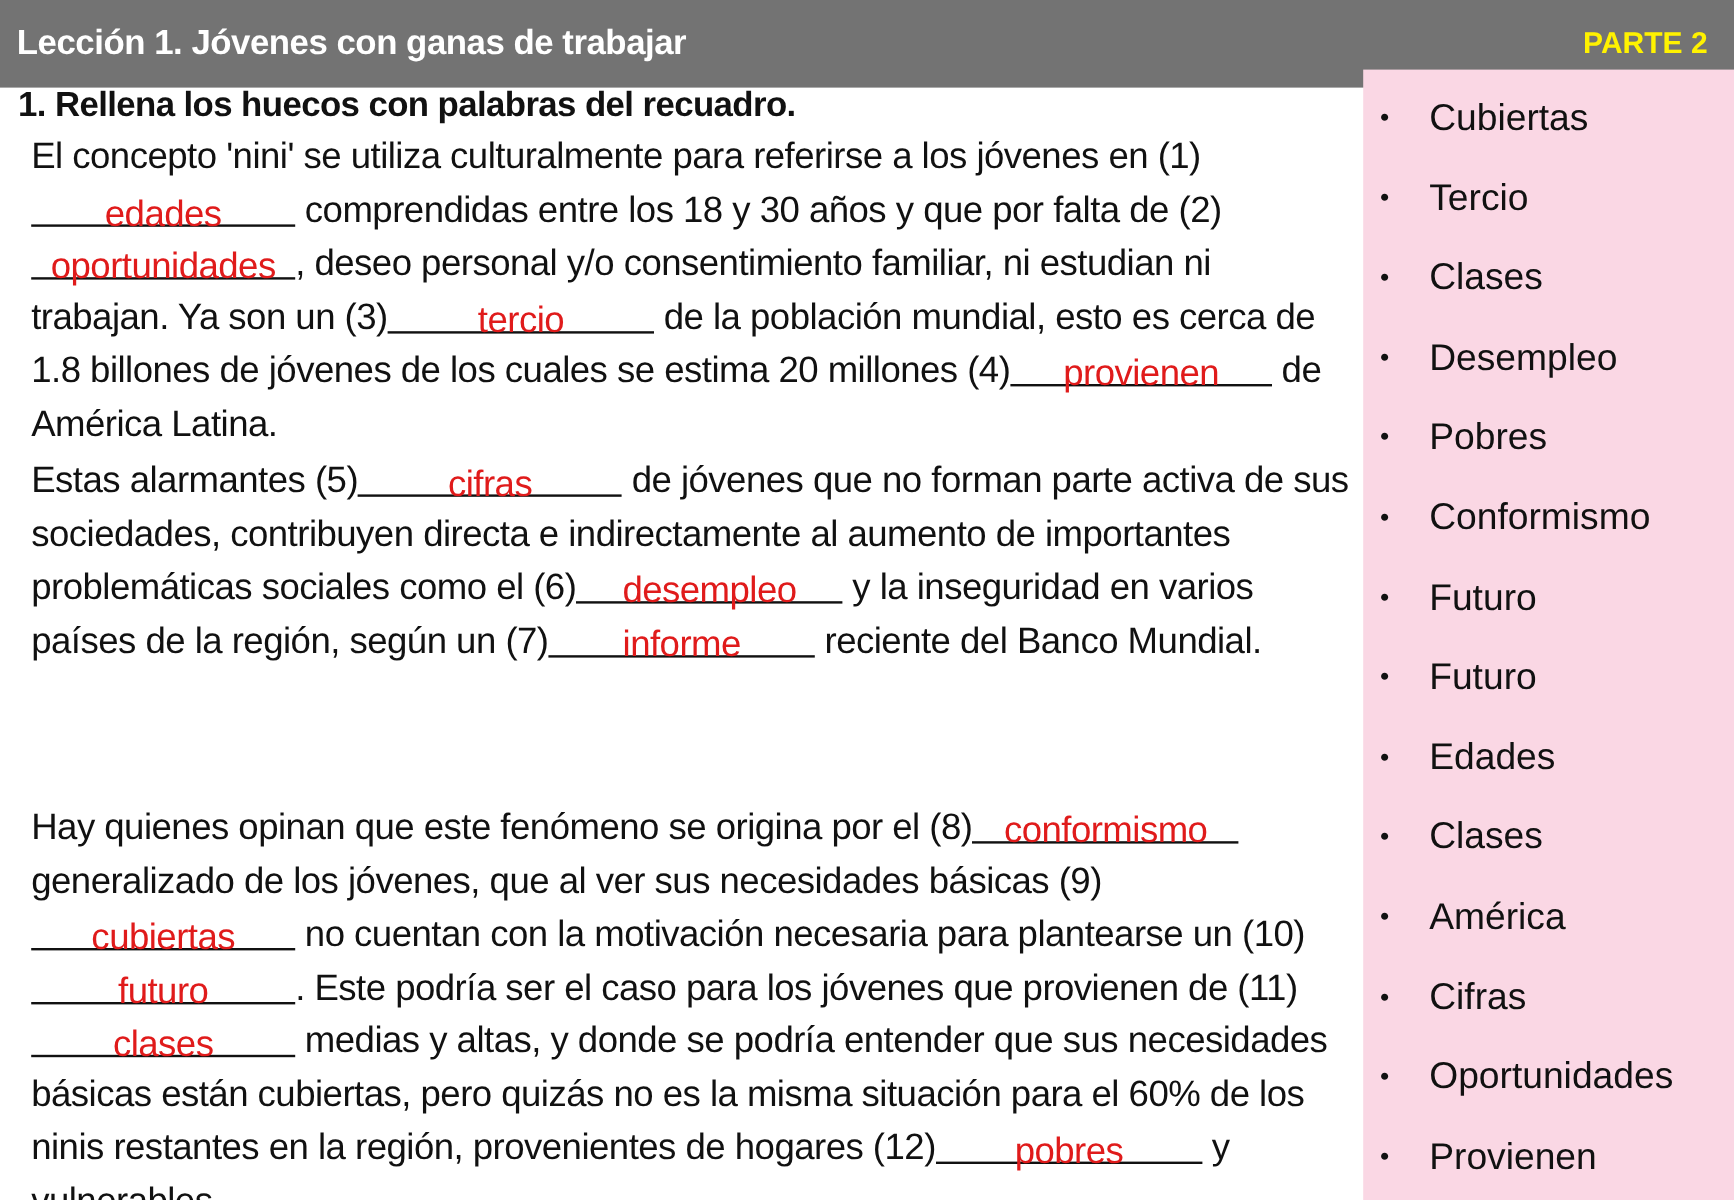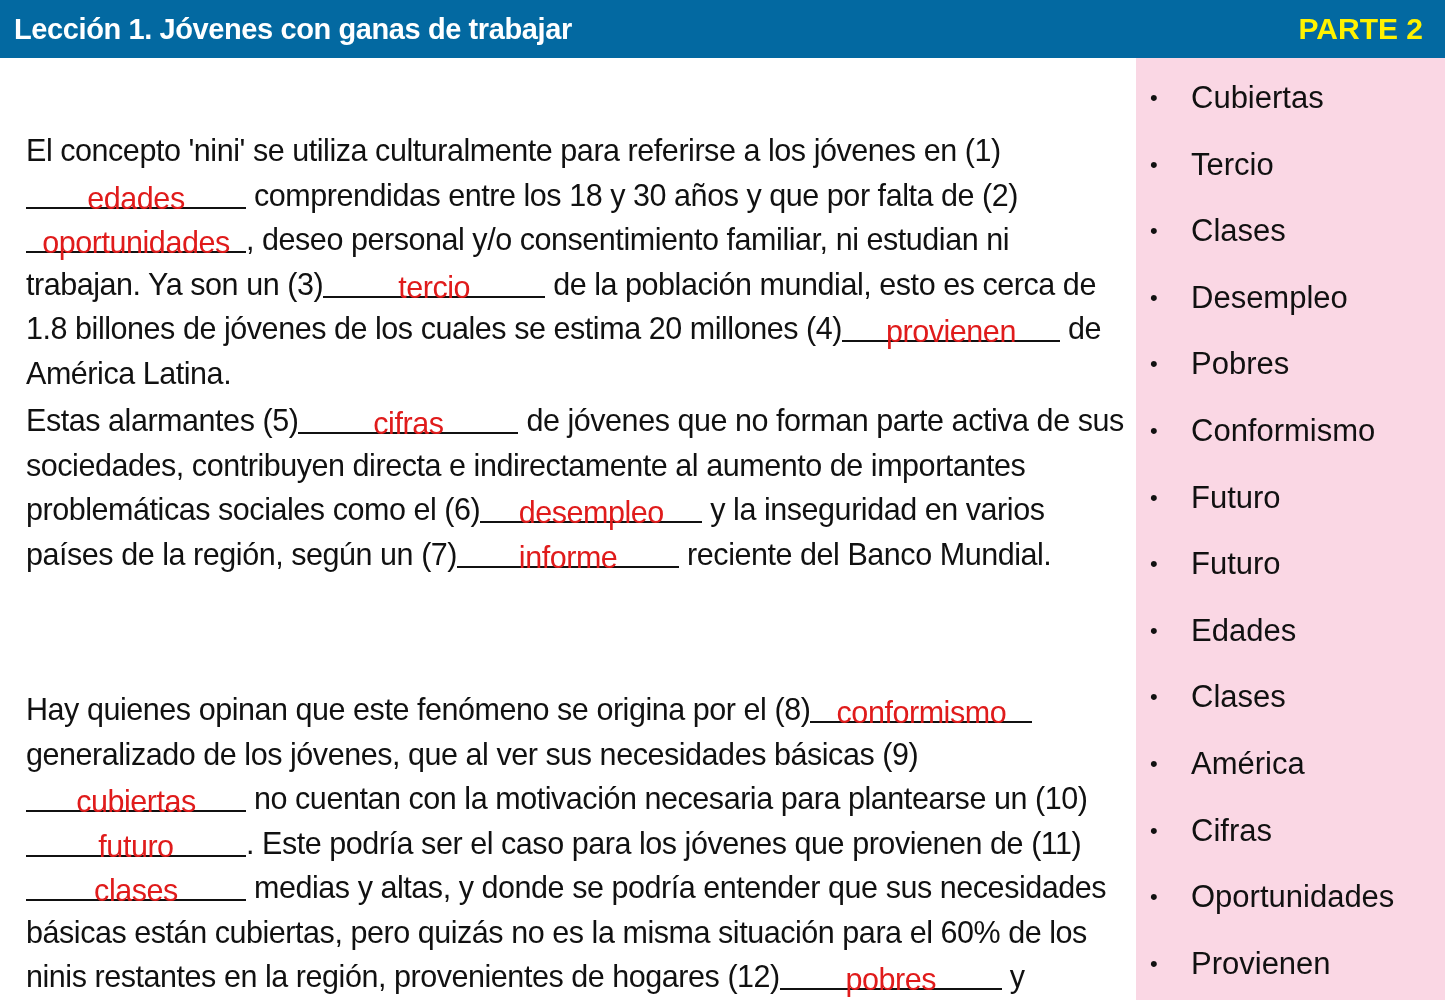--- a/index.html
+++ b/index.html
@@ -2,34 +2,34 @@
 <html><head>
 <meta charset="utf-8">
 <style>
   html, body { margin: 0; padding: 0; }
   body {
     width: 1445px; height: 1000px; overflow: hidden; background: #ffffff;
     font-family: "Liberation Sans", "DejaVu Sans", sans-serif; color: #111;
     position: relative;
   }
   .header {
-    position: absolute; left: 0; top: 0; width: 1445px; height: 58px;
-    background: #0369a1; display: flex; align-items: center; justify-content: space-between;
+    position: absolute; left: 0; top: 0; width: 1445px; height: 73px;
+    background: #737373; display: flex; align-items: center; justify-content: space-between;
     box-sizing: border-box; padding: 0 22px 0 14px;
   }
   .header-title { color: #ffffff; font-size: 29px; font-weight: bold; letter-spacing: -0.4px; }
-  .header-part { color: #fff200; font-size: 30px; font-weight: bold; }
+  .header-part { color: #fff200; font-size: 25px; font-weight: bold; }
   .main {
     position: absolute; left: 0; top: 58px; width: 1136px; height: 942px;
   }
   .instruction {
     position: absolute; left: 15px; top: 14px; font-size: 29px; font-weight: bold; letter-spacing: -0.5px;
   }
   .para {
-    position: absolute; left: 26px; width: 1105px; font-size: 30.5px; line-height: 44.5px; letter-spacing: -0.45px; margin-top: 20px;
+    position: absolute; left: 26px; width: 1105px; font-size: 30.5px; line-height: 44.5px; letter-spacing: -0.45px;
   }
   .p1 { top: 50px; }
   .p2 { top: 320px; }
   .p3 { top: 609px; }
   .blank {
     display: inline-block; position: relative; border-bottom: 2px solid #111; text-align: center;
     height: 34px; vertical-align: baseline; line-height: 44px;
   }
   .blank span { color: #e01b1b; position: relative; top: 3px; }
   .sidebar {
@@ -42,20 +42,21 @@
 </style>
 </head>
 <body>
 
 <div class="header">
   <span class="header-title">Lección 1. Jóvenes con ganas de trabajar</span>
   <span class="header-part">PARTE 2</span>
 </div>
 
 <div class="main">
+  <div class="instruction">1. Rellena los huecos con palabras del recuadro.</div>
 
   <div class="para p1"><span>El concepto 'nini' se utiliza culturalmente para referirse a los jóvenes en (1)</span><span class="blank" style="width:220px"><span>edades</span></span><span> comprendidas entre los 18 y 30 años y que por falta de (2)</span><span class="blank" style="width:220px"><span>oportunidades</span></span><span>, deseo personal y/o consentimiento familiar, ni estudian ni trabajan. Ya son un (3)</span><span class="blank" style="width:222px"><span>tercio</span></span><span> de la población mundial, esto es cerca de 1.8 billones de jóvenes de los cuales se estima 20 millones (4)</span><span class="blank" style="width:218px"><span>provienen</span></span><span> de América Latina.</span></div>
 
   <div class="para p2"><span>Estas alarmantes (5)</span><span class="blank" style="width:220px"><span>cifras</span></span><span> de jóvenes que no forman parte activa de sus sociedades, contribuyen directa e indirectamente al aumento de importantes problemáticas sociales como el (6)</span><span class="blank" style="width:222px"><span>desempleo</span></span><span> y la inseguridad en varios países de la región, según un (7)</span><span class="blank" style="width:222px"><span>informe</span></span><span> reciente del Banco Mundial.</span></div>
 
   <div class="para p3"><span>Hay quienes opinan que este fenómeno se origina por el (8)</span><span class="blank" style="width:222px"><span>conformismo</span></span><span> generalizado de los jóvenes, que al ver sus necesidades básicas (9)</span><span class="blank" style="width:220px"><span>cubiertas</span></span><span> no cuentan con la motivación necesaria para plantearse un (10)</span><span class="blank" style="width:220px"><span>futuro</span></span><span>. Este podría ser el caso para los jóvenes que provienen de (11)</span><span class="blank" style="width:220px"><span>clases</span></span><span> medias y altas, y donde se podría entender que sus necesidades básicas están cubiertas, pero quizás no es la misma situación para el 60% de los ninis restantes en la región, provenientes de hogares (12)</span><span class="blank" style="width:222px"><span>pobres</span></span><span> y vulnerables.</span></div>
 </div>
 
 <div class="sidebar">
   <div class="word" style="top:22px">

